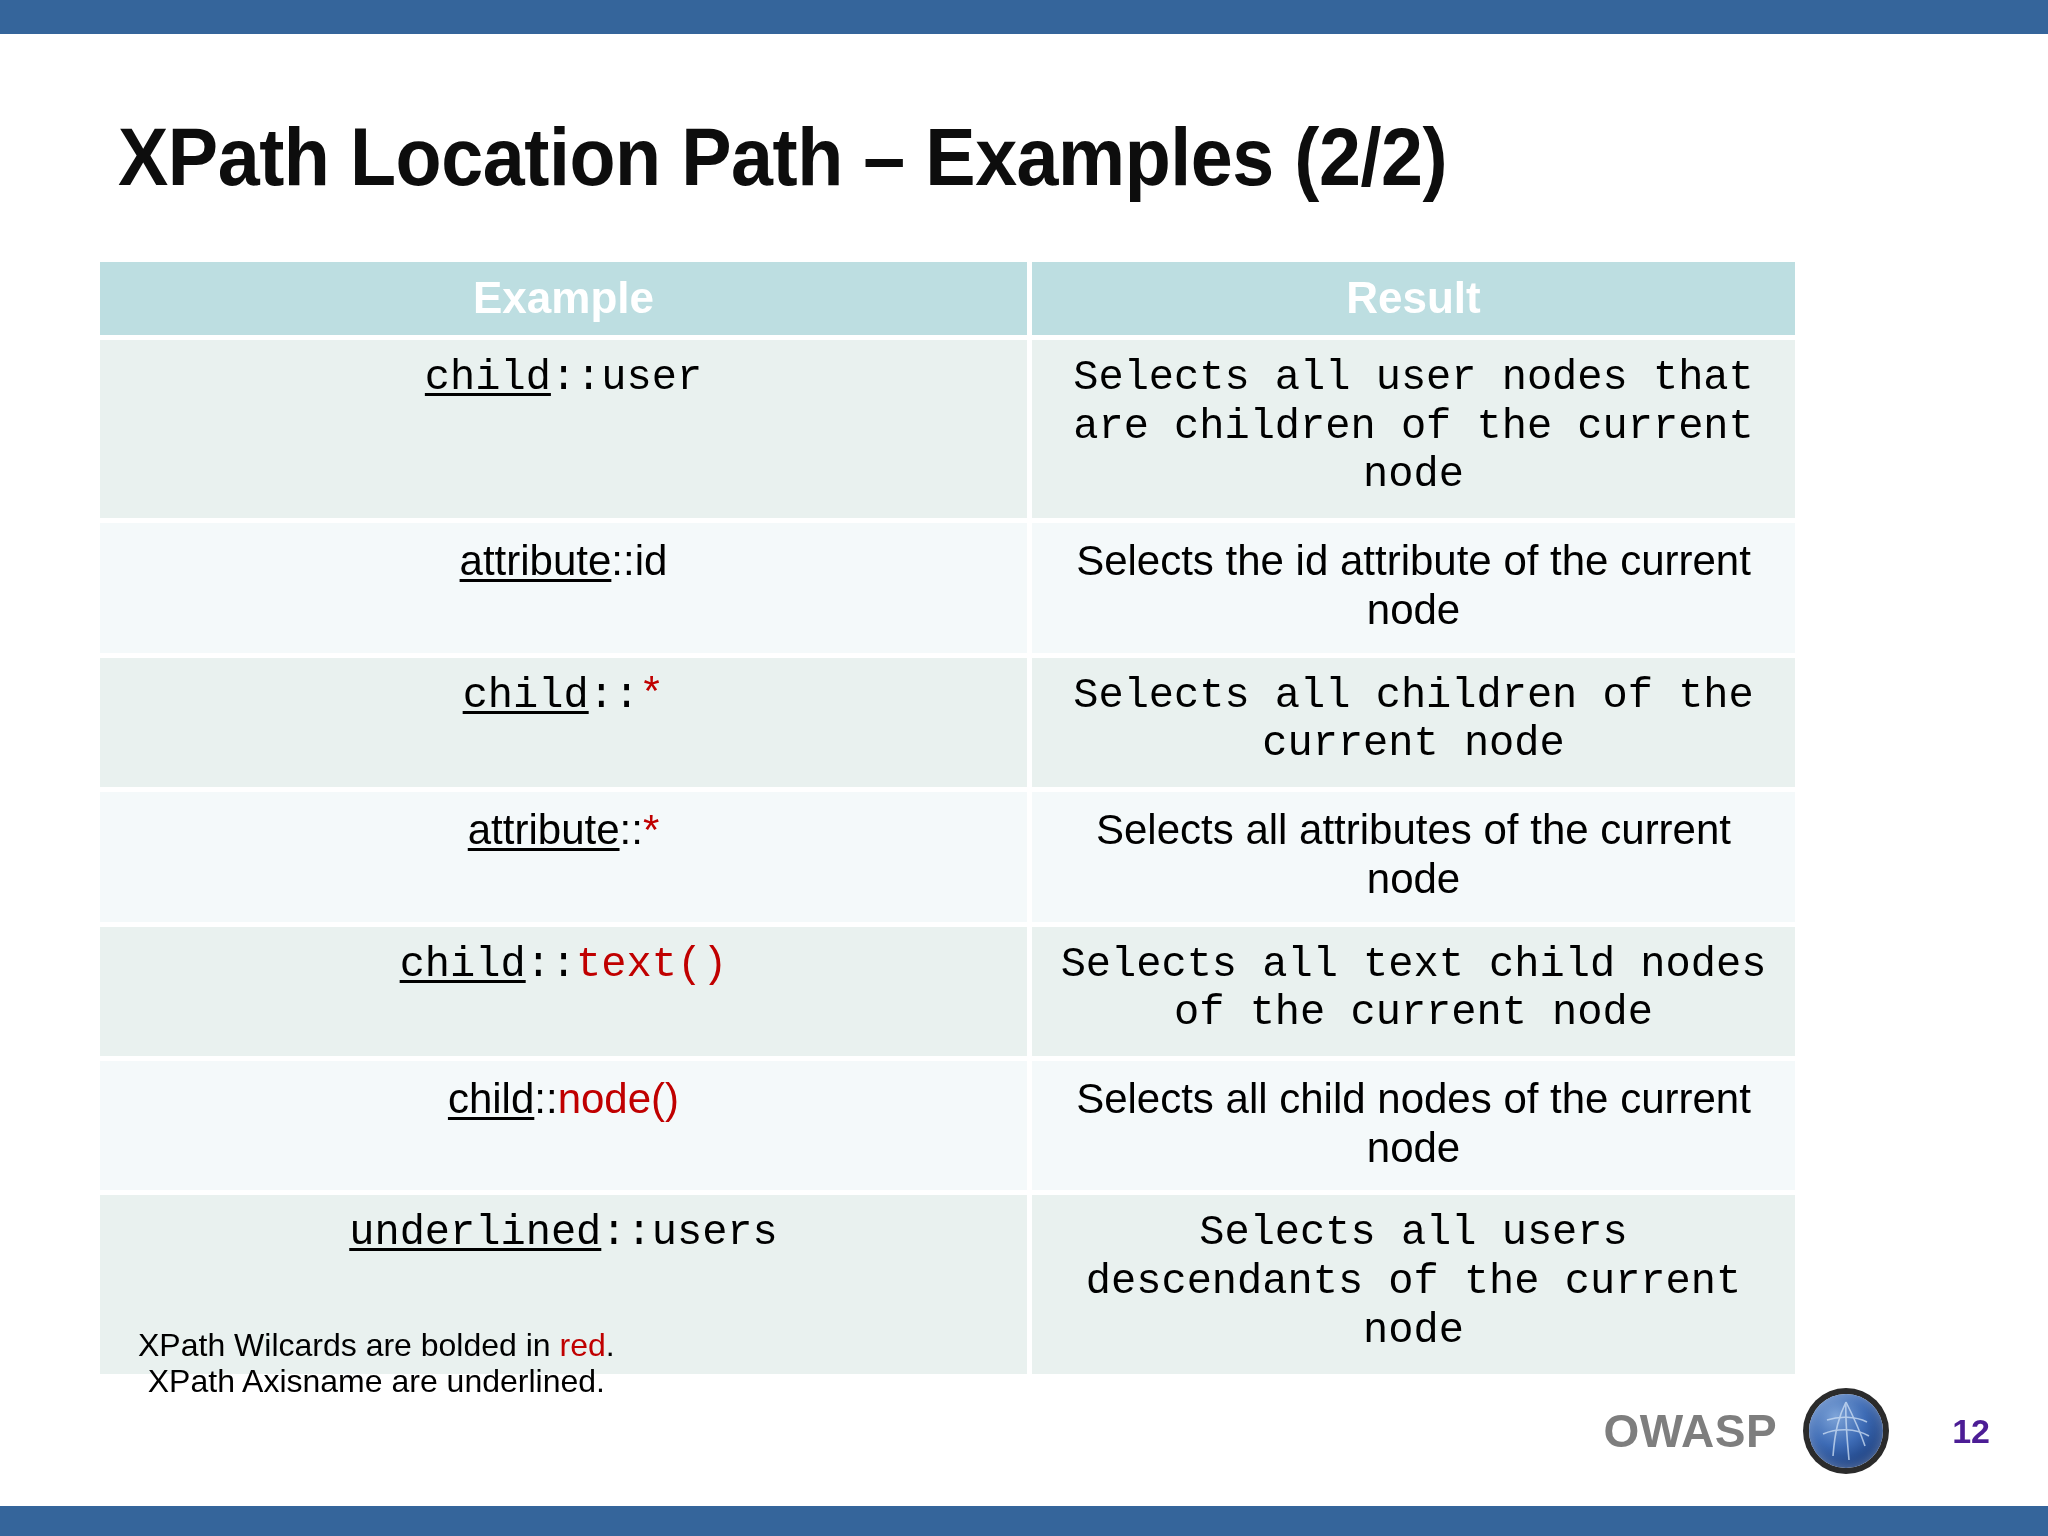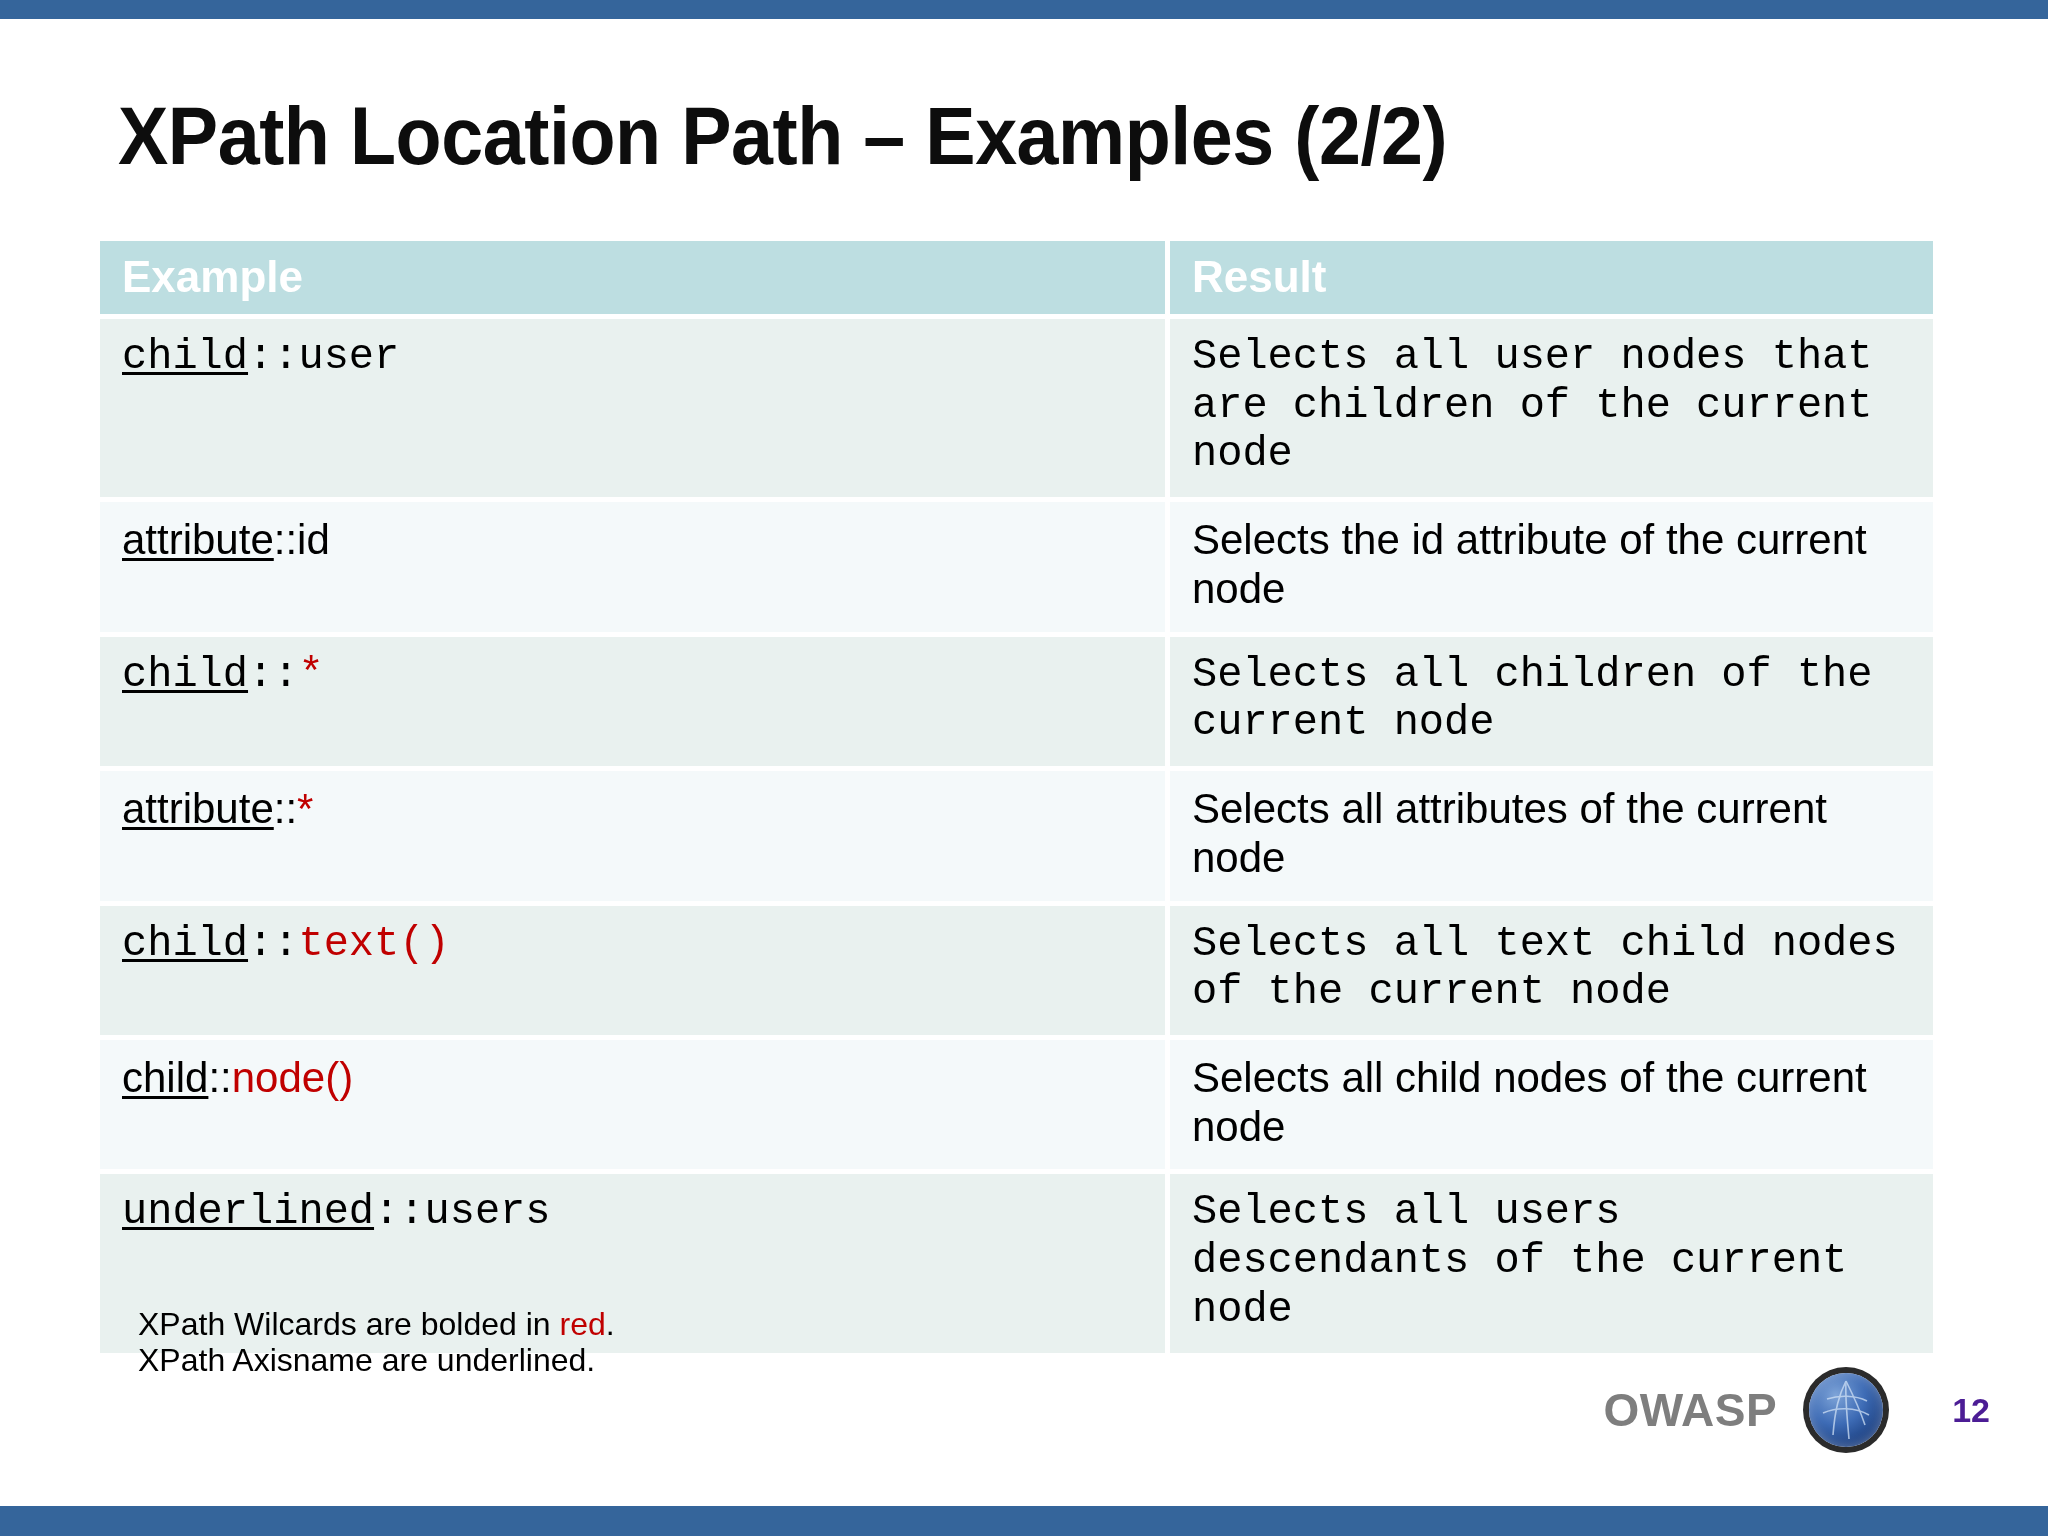--- a/index.html
+++ b/index.html
@@ -26,24 +26,25 @@
   .bar-bottom {
     position: absolute;
     left: 0; bottom: 0;
     width: 2048px;
     height: 30px;
     background: #35659b;
   }
 
   .slide {
     position: absolute;
-    left: 0; top: 19px;
+    left: 0; top: 40px;
     width: 2048px;
     height: 1472px;
     background: #ffffff;
+    text-align: center;
   }
 
   
   .title {
     position: absolute;
     left: 118px;
     top: 70px;
     font-size: 82px;
     font-weight: bold;
     letter-spacing: -0.5px;
@@ -67,21 +68,21 @@
     display: flex;
     width: 1868px;
   }
   .cell {
     box-sizing: border-box;
     padding: 14px 22px 18px 22px;
     font-size: 42px;
     line-height: 1.16;
     color: #000000;
   }
-  .col-example { width: 1065px; margin-right: 5px; }
+  .col-example { width: 927px; margin-right: 5px; }
   .col-result  { width: 763px; }
 
   .thead .cell {
     background: #bddee1;
     color: #ffffff;
     font-weight: bold;
     font-size: 44px;
     padding-top: 10px;
     padding-bottom: 12px;
     font-family: "Liberation Sans Narrow", "Liberation Sans", sans-serif;

